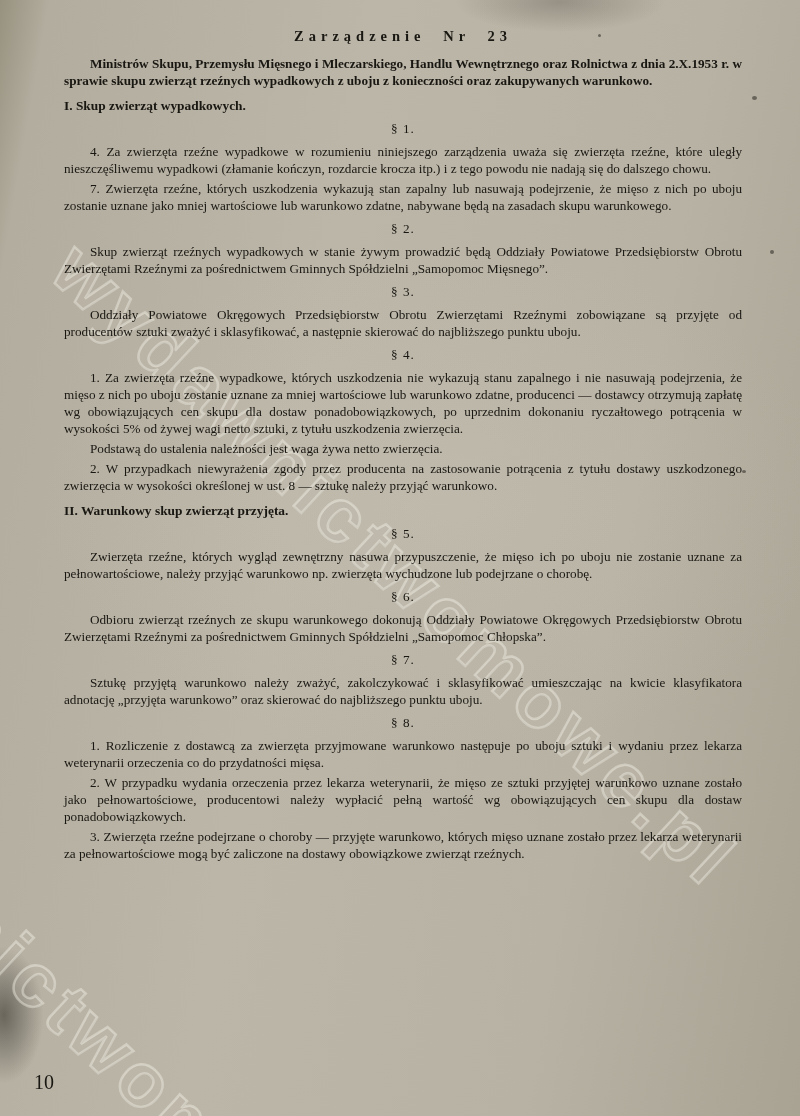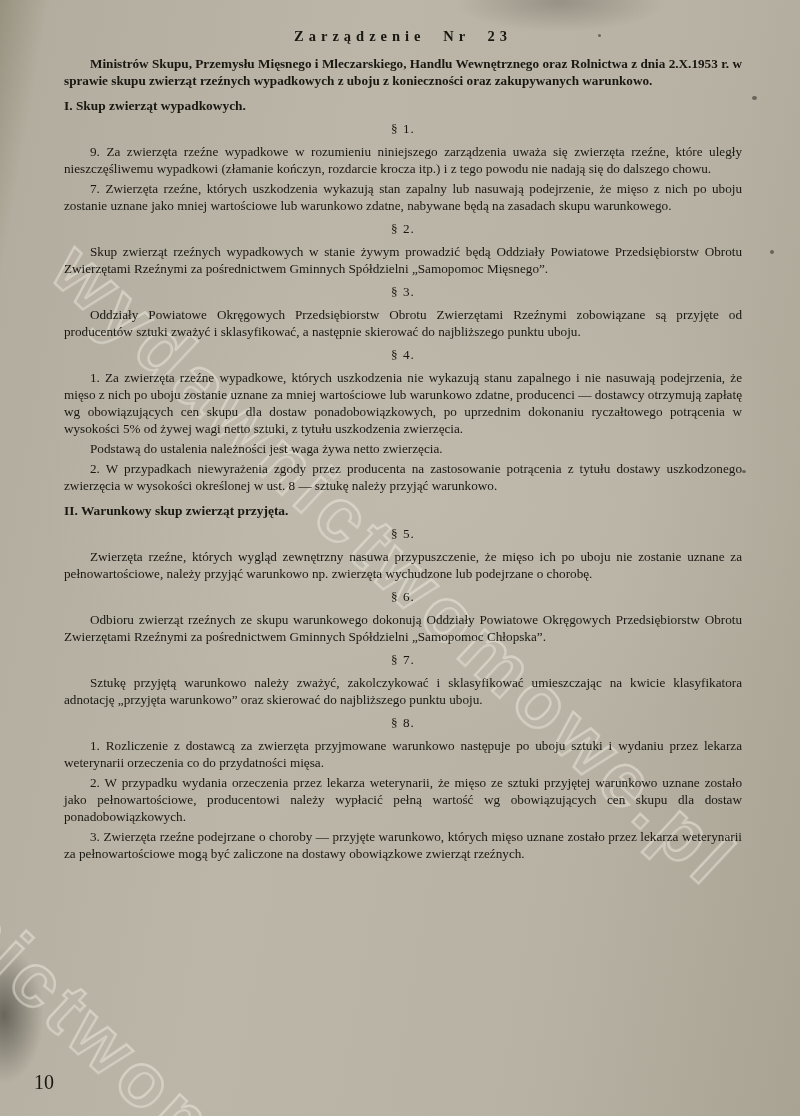--- a/index.html
+++ b/index.html
@@ -115,21 +115,21 @@
 
   <div class="content">
 
     <h1 class="title">Zarządzenie Nr 23</h1>
 
     <p class="body bold">Ministrów Skupu, Przemysłu Mięsnego i Mleczarskiego, Handlu Wewnętrznego oraz Rolnictwa z dnia 2.X.1953 r. w sprawie skupu zwierząt rzeźnych wypadkowych z uboju z konieczności oraz zakupywanych warunkowo.</p>
 
     <p class="heading">I. Skup zwierząt wypadkowych.</p>
 
     <p class="mark">§ 1.</p>
-    <p class="body">9. Za zwierzęta rzeźne wypadkowe w rozumieniu niniejszego zarządzenia uważa się zwierzęta rzeźne, które uległy nieszczęśliwemu wypadkowi (złamanie kończyn, rozdarcie krocza itp.) i z tego powodu nie nadają się do dalszego chowu.</p>
+    <p class="body">4. Za zwierzęta rzeźne wypadkowe w rozumieniu niniejszego zarządzenia uważa się zwierzęta rzeźne, które uległy nieszczęśliwemu wypadkowi (złamanie kończyn, rozdarcie krocza itp.) i z tego powodu nie nadają się do dalszego chowu.</p>
     <p class="body">7. Zwierzęta rzeźne, których uszkodzenia wykazują stan zapalny lub nasuwają podejrzenie, że mięso z nich po uboju zostanie uznane jako mniej wartościowe lub warunkowo zdatne, nabywane będą na zasadach skupu warunkowego.</p>
 
     <p class="mark">§ 2.</p>
     <p class="body">Skup zwierząt rzeźnych wypadkowych w stanie żywym prowadzić będą Oddziały Powiatowe Przedsiębiorstw Obrotu Zwierzętami Rzeźnymi za pośrednictwem Gminnych Spółdzielni „Samopomoc Mięsnego”.</p>
 
     <p class="mark">§ 3.</p>
     <p class="body">Oddziały Powiatowe Okręgowych Przedsiębiorstw Obrotu Zwierzętami Rzeźnymi zobowiązane są przyjęte od producentów sztuki zważyć i sklasyfikować, a następnie skierować do najbliższego punktu uboju.</p>
 
     <p class="mark">§ 4.</p>
     <p class="body">1. Za zwierzęta rzeźne wypadkowe, których uszkodzenia nie wykazują stanu zapalnego i nie nasuwają podejrzenia, że mięso z nich po uboju zostanie uznane za mniej wartościowe lub warunkowo zdatne, producenci — dostawcy otrzymują zapłatę wg obowiązujących cen skupu dla dostaw ponadobowiązkowych, po uprzednim dokonaniu ryczałtowego potrącenia w wysokości 5% od żywej wagi netto sztuki, z tytułu uszkodzenia zwierzęcia.</p>

